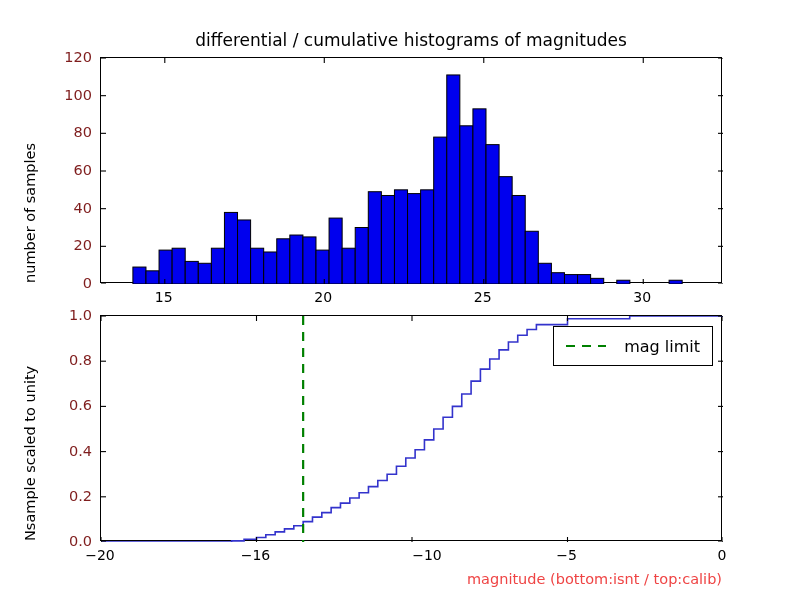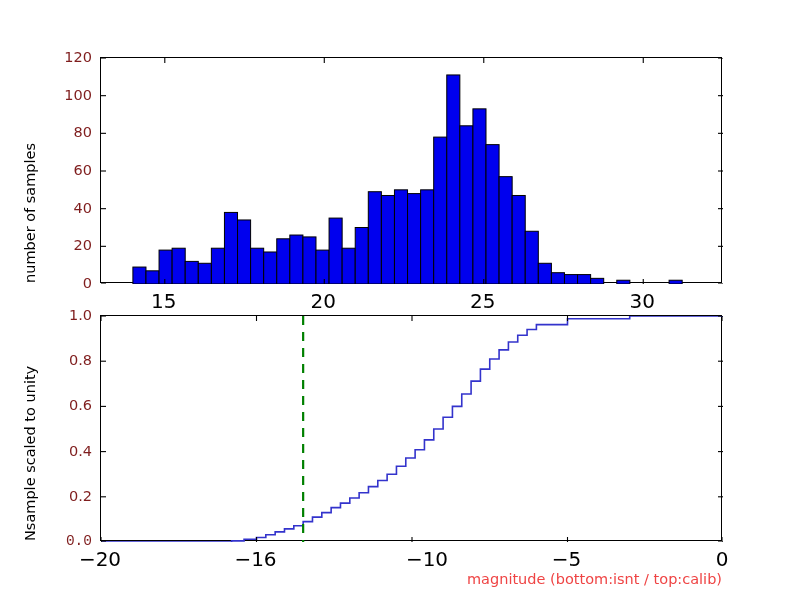--- a/index.html
+++ b/index.html
@@ -57,21 +57,21 @@
     right: 0;
     text-align: right;
     font-size: 14.5px;
     color: #7f1d1d;
     white-space: nowrap;
     transform: translateY(-50%);
   }
   .xtick-label {
     position: absolute;
     text-align: center;
-    font-size: 20px;
+    font-size: 14px;
     color: #000000;
     white-space: nowrap;
     transform: translateX(-50%);
   }
   .ylabel {
     position: absolute;
     font-size: 14.5px;
     color: #000000;
     white-space: nowrap;
     transform-origin: 0 0;
@@ -105,20 +105,21 @@
     font-size: 16px;
     color: #000000;
     white-space: nowrap;
   }
 </style>
 </head>
 <body>
 
 <div id="figure">
 
+  <div class="title">differential / cumulative histograms of magnitudes</div>
 
   <div class="ylabel" id="ylabel-top" style="left: 22px; top: 283px;">number of samples</div>
   <div id="ytick-top">
       <div class="ytick-label" style="left: 0px; width: 92px; top: 283px;">0</div>
       <div class="ytick-label" style="left: 0px; width: 92px; top: 245.333px;">20</div>
       <div class="ytick-label" style="left: 0px; width: 92px; top: 207.667px;">40</div>
       <div class="ytick-label" style="left: 0px; width: 92px; top: 170px;">60</div>
       <div class="ytick-label" style="left: 0px; width: 92px; top: 132.333px;">80</div>
       <div class="ytick-label" style="left: 0px; width: 92px; top: 94.6667px;">100</div>
       <div class="ytick-label" style="left: 0px; width: 92px; top: 57px;">120</div>
@@ -190,21 +191,21 @@
         <line x1="622" y1="75.33333333333334" x2="617" y2="75.33333333333334" stroke="#000000" stroke-width="1.1"></line>
         <line x1="0" y1="37.66666666666666" x2="5" y2="37.66666666666666" stroke="#000000" stroke-width="1.1"></line>
         <line x1="622" y1="37.66666666666666" x2="617" y2="37.66666666666666" stroke="#000000" stroke-width="1.1"></line>
         <line x1="0" y1="0" x2="5" y2="0" stroke="#000000" stroke-width="1.1"></line>
         <line x1="622" y1="0" x2="617" y2="0" stroke="#000000" stroke-width="1.1"></line>
       </svg>
   </div>
 
   <div class="ylabel" id="ylabel-bottom" style="left: 22px; top: 541px;">Nsample scaled to unity</div>
   <div id="ytick-bottom">
-      <div class="ytick-label" style="left: 0px; width: 92px; top: 541px; font-family: Liberation Mono, monospace;">0.0</div>
+      <div class="ytick-label" style="left: 0px; width: 92px; top: 541px;">0.0</div>
       <div class="ytick-label" style="left: 0px; width: 92px; top: 495.8px;">0.2</div>
       <div class="ytick-label" style="left: 0px; width: 92px; top: 450.6px;">0.4</div>
       <div class="ytick-label" style="left: 0px; width: 92px; top: 405.4px;">0.6</div>
       <div class="ytick-label" style="left: 0px; width: 92px; top: 360.2px;">0.8</div>
       <div class="ytick-label" style="left: 0px; width: 92px; top: 315px;">1.0</div>
     </div>
   <div id="xtick-bottom">
       <div class="xtick-label" style="left: 100px; top: 547px;">−20</div>
       <div class="xtick-label" style="left: 255.5px; top: 547px;">−16</div>
       <div class="xtick-label" style="left: 427px; top: 547px;">−10</div>
@@ -233,17 +234,23 @@
         <line x1="0" y1="135.6" x2="5" y2="135.6" stroke="#000000" stroke-width="1.1"></line>
         <line x1="622" y1="135.6" x2="617" y2="135.6" stroke="#000000" stroke-width="1.1"></line>
         <line x1="0" y1="90.4" x2="5" y2="90.4" stroke="#000000" stroke-width="1.1"></line>
         <line x1="622" y1="90.4" x2="617" y2="90.4" stroke="#000000" stroke-width="1.1"></line>
         <line x1="0" y1="45.19999999999999" x2="5" y2="45.19999999999999" stroke="#000000" stroke-width="1.1"></line>
         <line x1="622" y1="45.19999999999999" x2="617" y2="45.19999999999999" stroke="#000000" stroke-width="1.1"></line>
         <line x1="0" y1="0" x2="5" y2="0" stroke="#000000" stroke-width="1.1"></line>
         <line x1="622" y1="0" x2="617" y2="0" stroke="#000000" stroke-width="1.1"></line>
       </svg>
 
+    <div class="legend-box" id="legend-box" style="right: 8px; top: 10px; height: 40px;">
+      <svg class="legend-sample" viewBox="0 0 44 14">
+        <line id="legend-line" x1="2" y1="7" x2="42" y2="7" stroke-width="2.2" stroke-dasharray="9,7" stroke="#008000"></line>
+      </svg>
+      <span class="legend-label">mag limit</span>
+    </div>
   </div>
 
   <div class="xlabel" id="xlabel-bottom" style="top: 571px;">magnitude (bottom:isnt / top:calib)</div>
 
 </div>
 
 </body></html>

